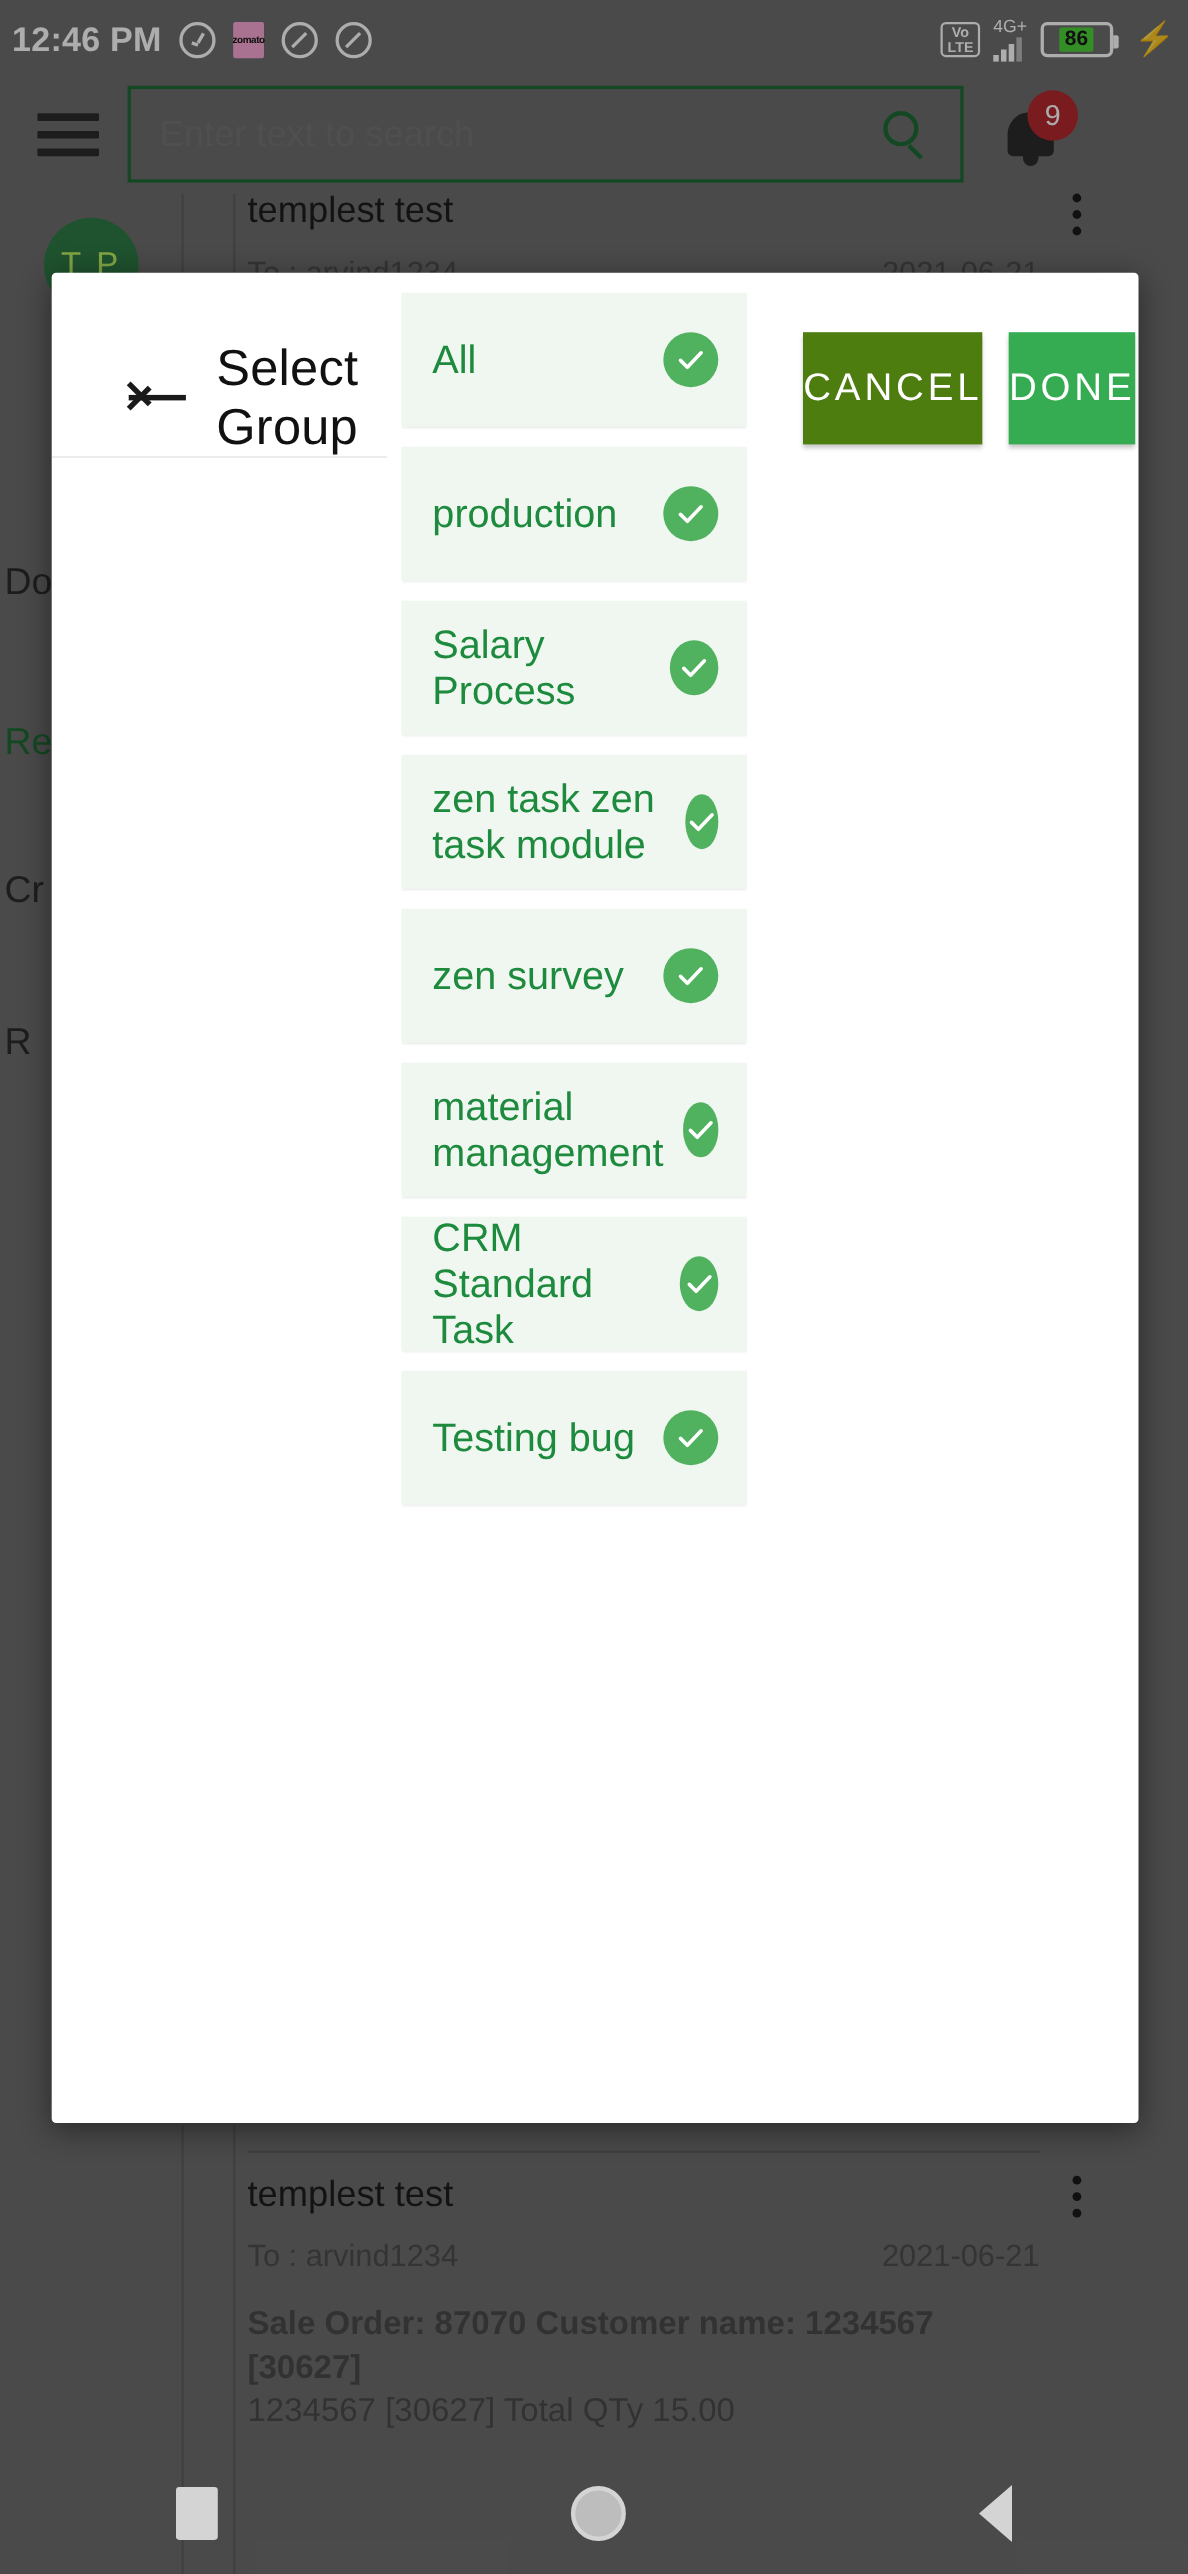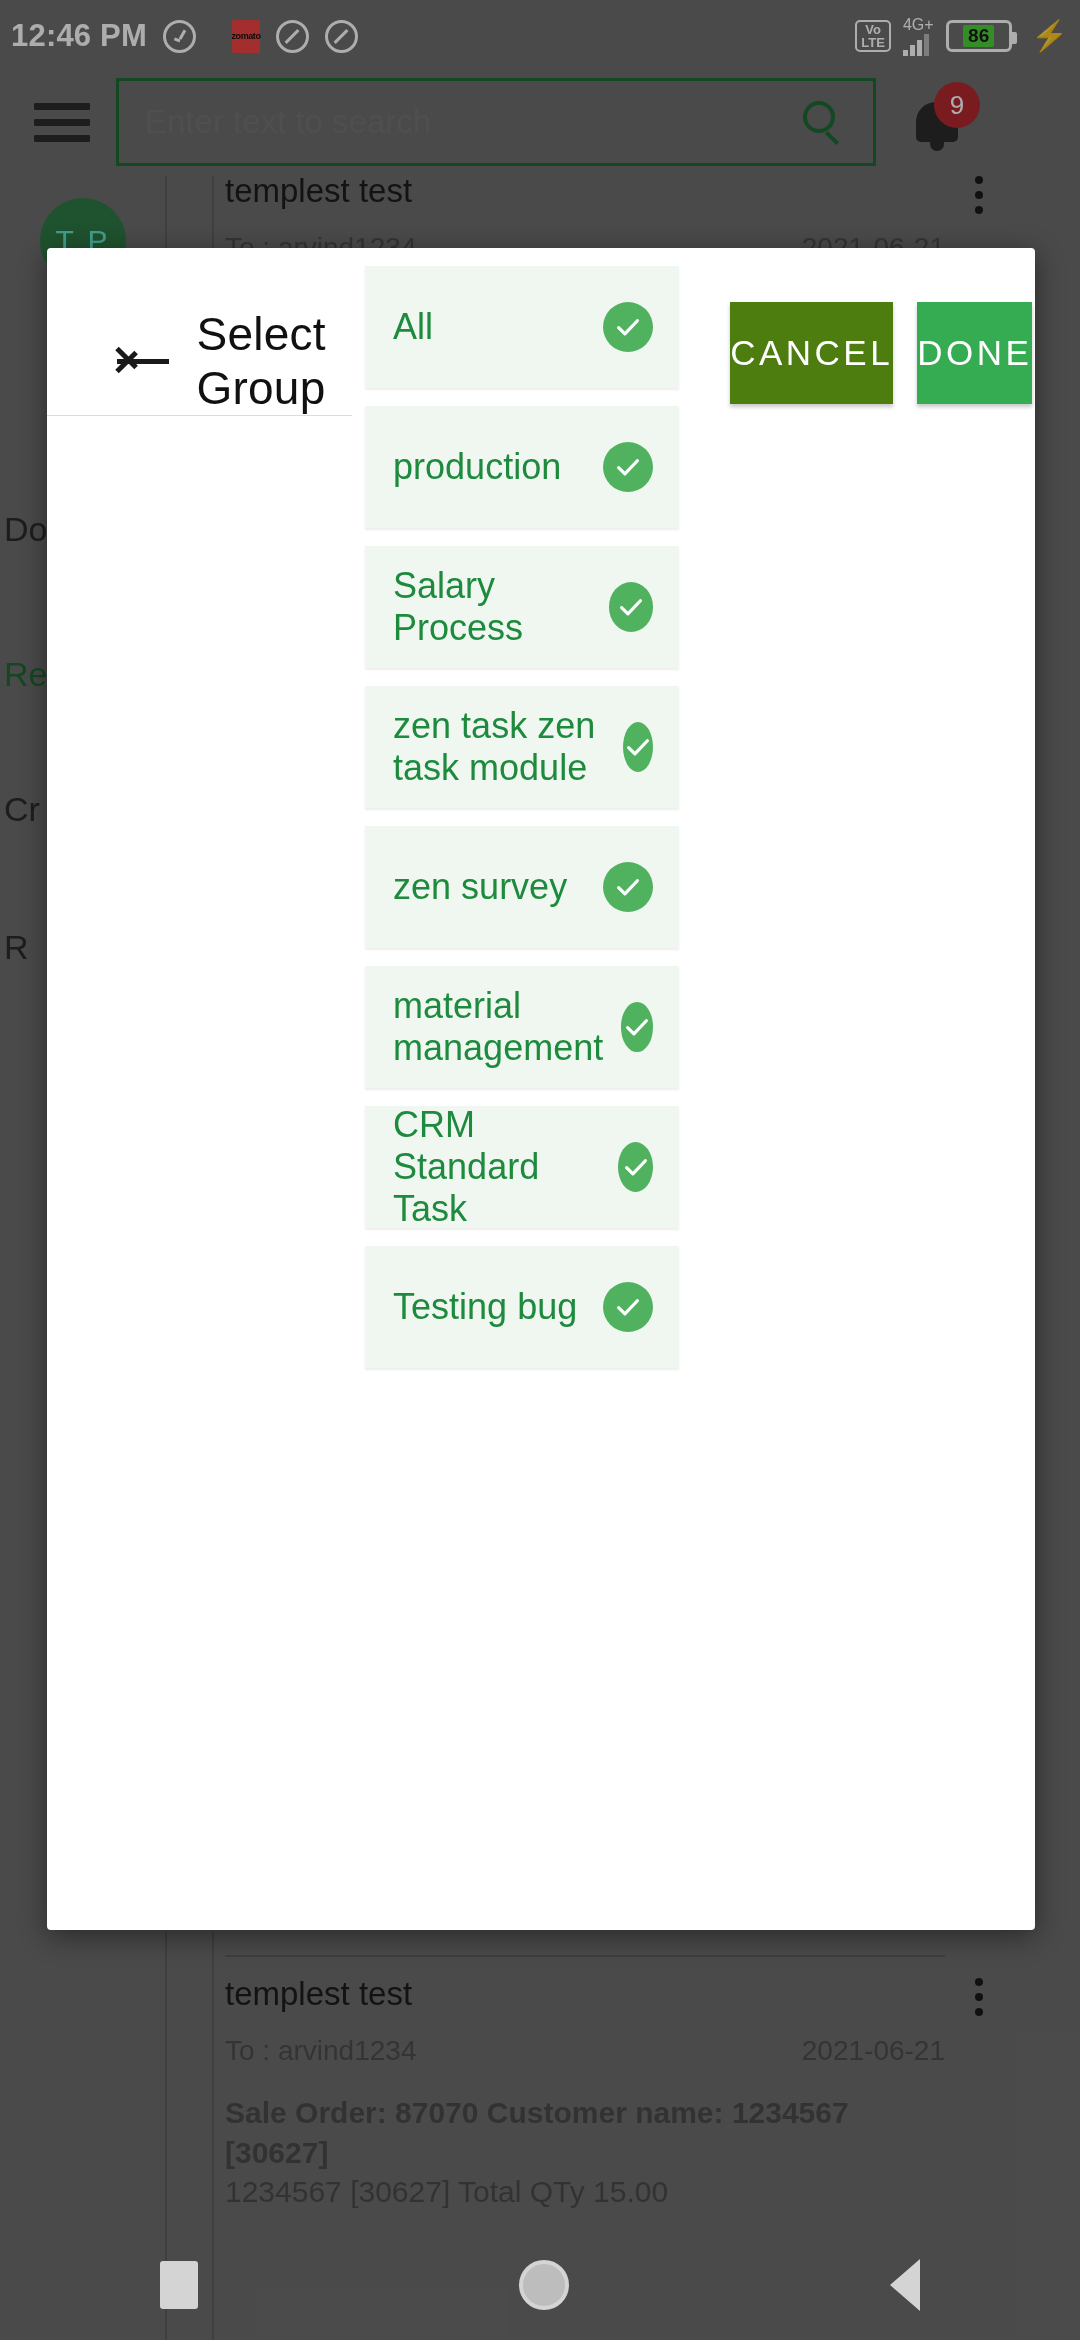--- a/index.html
+++ b/index.html
@@ -25,23 +25,23 @@
     color:#ffffff;
   }
   #status-left { display:flex; align-items:center; gap:16px; }
   #clock { font-size:31px; font-weight:bold; letter-spacing:0.2px; }
   .sb-ic { width:33px; height:33px; display:inline-block; position:relative; }
   .ic-alarm { border:3px solid #fff; border-radius:50%; }
   .ic-alarm:before { content:""; position:absolute; left:50%; top:6px; width:3px; height:10px;
     background:#fff; transform-origin:bottom center; transform:translateX(-50%) rotate(30deg); }
   .ic-alarm:after { content:""; position:absolute; left:50%; top:12px; width:3px; height:6px;
     background:#fff; transform-origin:bottom center; transform:translateX(-50%) rotate(-70deg); }
-  .ic-zomato { background:#ef4444; color:#111; border-radius:2px; font-size:9px;
+  .ic-zomato { background:#f9a8d4; color:#111; border-radius:2px; font-size:9px;
     display:flex; align-items:center; justify-content:center; font-weight:bold;
-    width:28px; height:33px; letter-spacing:-0.4px;margin-left:20px; }
+    width:28px; height:33px; letter-spacing:-0.4px; }
   .ic-noslash { border:3px solid #fff; border-radius:50%; }
   .ic-noslash:after { content:""; position:absolute; left:4px; top:12px; width:18px; height:3px;
     background:#fff; transform:rotate(-45deg); }
 
   #status-right { margin-left:auto; display:flex; align-items:center; gap:12px; }
   .volte { border:2px solid #fff; border-radius:5px; padding:1px 4px; line-height:1.02;
     font-size:13px; font-weight:bold; text-align:center; }
   .net-wrap { display:flex; flex-direction:column; align-items:flex-start; }
   .net-g { font-size:16px; font-weight:normal; line-height:1; margin-bottom:1px; }
   .bars { display:flex; align-items:flex-end; gap:2px; height:22px; }
@@ -82,21 +82,21 @@
   
   .bg-card { position:absolute; left:225px; width:720px; background:#6e6e6e; }
   .bg-title { font-size:33px; color:#1c1c1c; font-weight:500; }
   .bg-sub   { font-size:28px; color:#4d4d4d; }
   .bg-body  { font-size:30px; color:#4b4b4b; line-height:1.32; }
   .bg-rule  { position:absolute; left:225px; width:720px; height:2px; background:#5c5c5c; }
   .bg-vline { position:absolute; width:2px; background:#5e5e5e; }
   .kebab { position:absolute; display:flex; flex-direction:column; gap:7px; }
   .kebab i { width:8px; height:8px; background:#1a1a1a; border-radius:50%; display:block; }
   .avatar-tp { position:absolute; left:40px; top:198px; width:86px; height:86px;
-    border-radius:50%; background:#2f7a44; color:#5eead4; display:flex;
+    border-radius:50%; background:#2f7a44; color:#bef264; display:flex;
     align-items:center; justify-content:center; font-size:30px; letter-spacing:3px; }
   .side-frag { position:absolute; left:4px; font-size:34px; white-space:nowrap; }
 
   
   #dialog {
     position:absolute; left:47px; top:248px; width:988px; height:1682px;
     background:#ffffff; border-radius:4px;
     box-shadow:0 6px 28px rgba(0,0,0,0.45);
     display:flex; overflow:hidden;
   }

